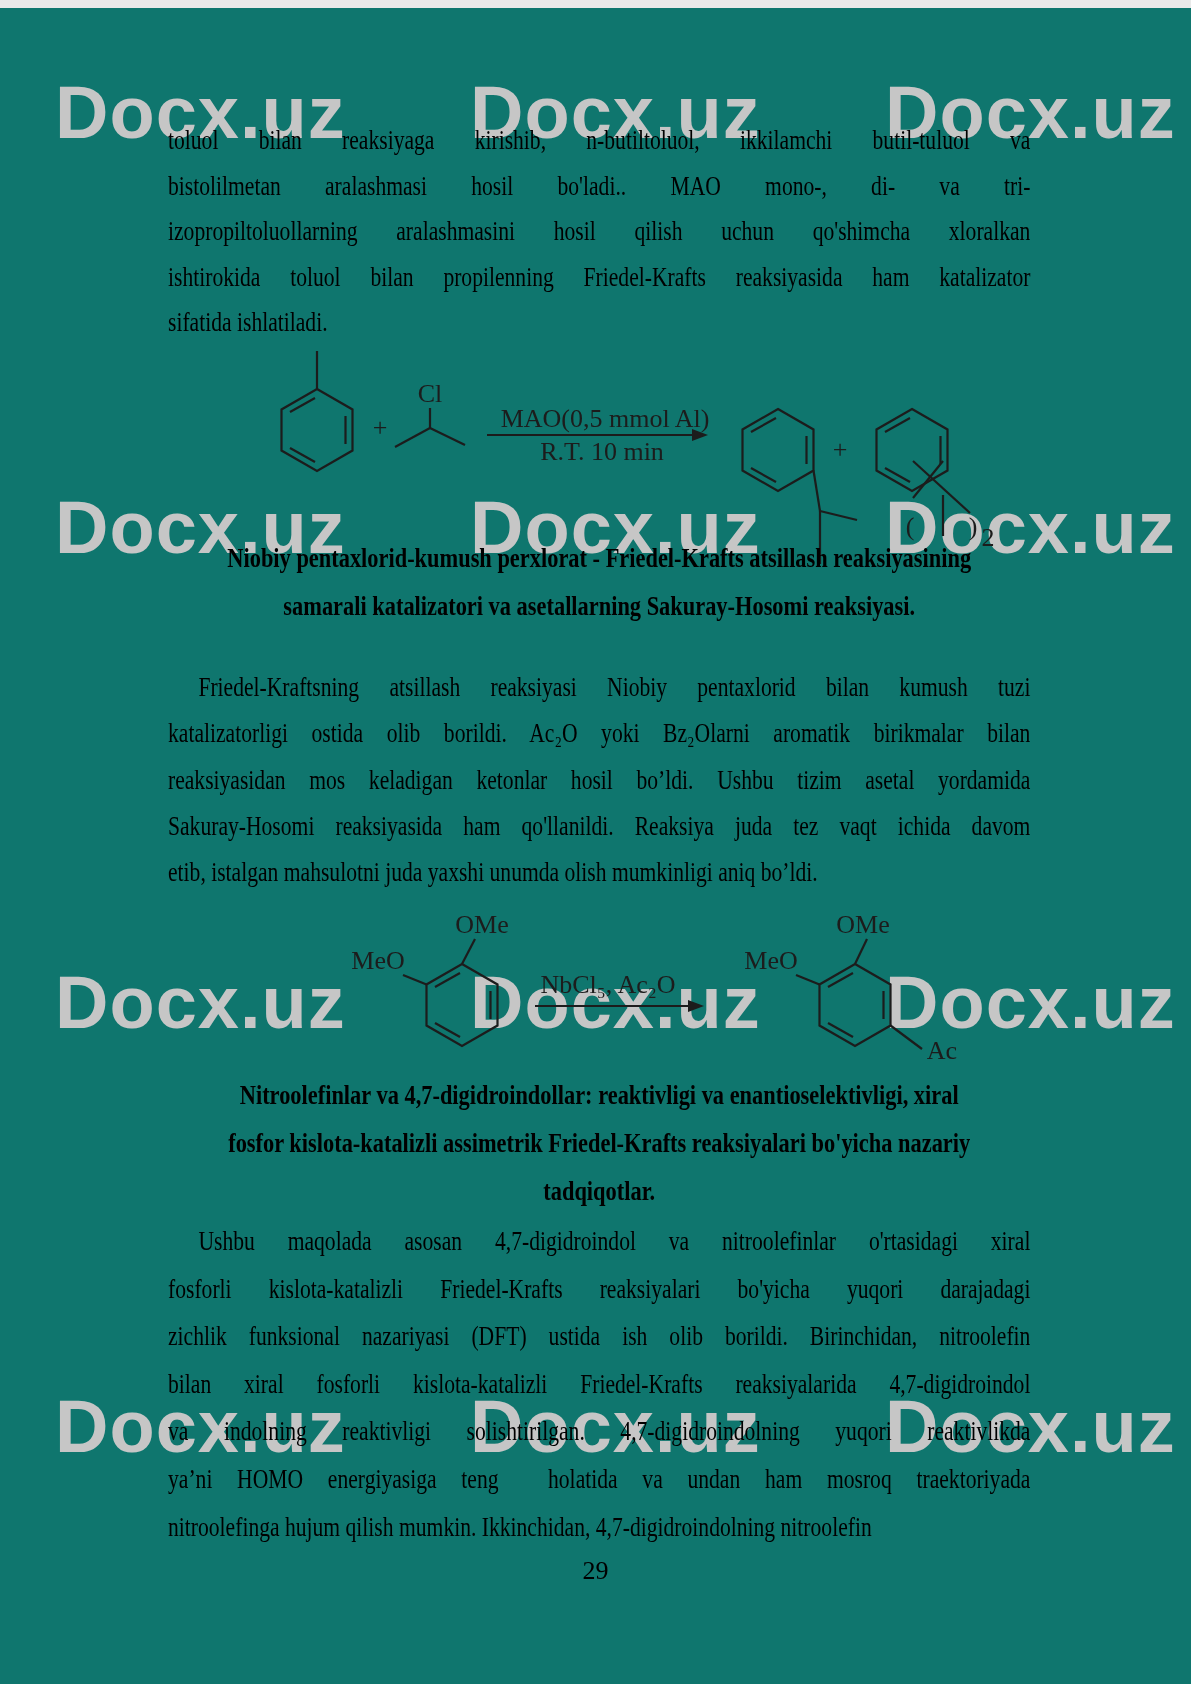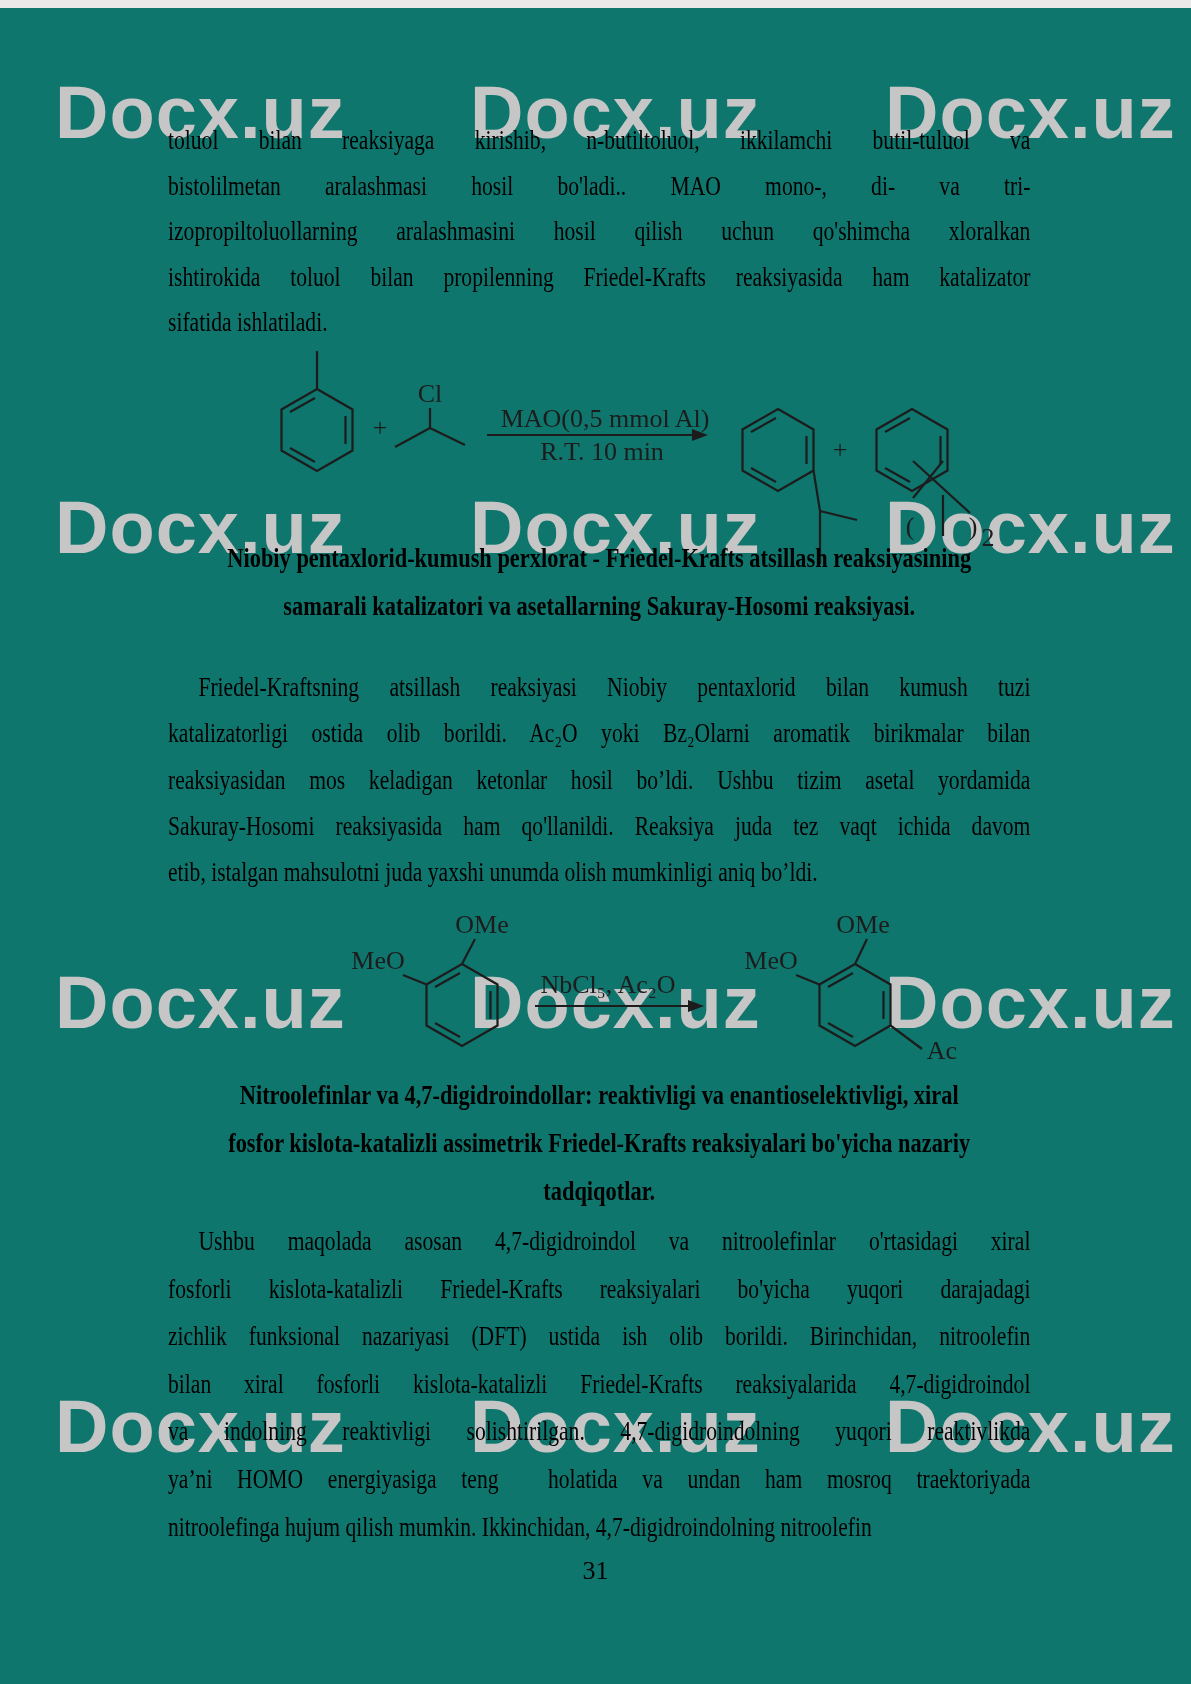--- a/index.html
+++ b/index.html
@@ -161,15 +161,15 @@
   <div id="p3" class="tblock">
     <div class="ln ln-indent">Ushbu maqolada asosan 4,7-digidroindol va nitroolefinlar o'rtasidagi xiral</div>
     <div class="ln">fosforli kislota-katalizli Friedel-Krafts reaksiyalari bo'yicha yuqori darajadagi</div>
     <div class="ln">zichlik funksional nazariyasi (DFT) ustida ish olib borildi. Birinchidan, nitroolefin</div>
     <div class="ln">bilan xiral fosforli kislota-katalizli Friedel-Krafts reaksiyalarida 4,7-digidroindol</div>
     <div class="ln">va indolning reaktivligi solishtirilgan. 4,7-digidroindolning yuqori reaktivlikda</div>
     <div class="ln">ya’ni HOMO energiyasiga teng&nbsp; holatida va undan ham mosroq traektoriyada</div>
     <div class="ln-last">nitroolefinga hujum qilish mumkin. Ikkinchidan, 4,7-digidroindolning nitroolefin</div>
   </div>
 
-  <div id="pagenum">31</div>
+  <div id="pagenum">29</div>
 
 </div>
 
 </body></html>

